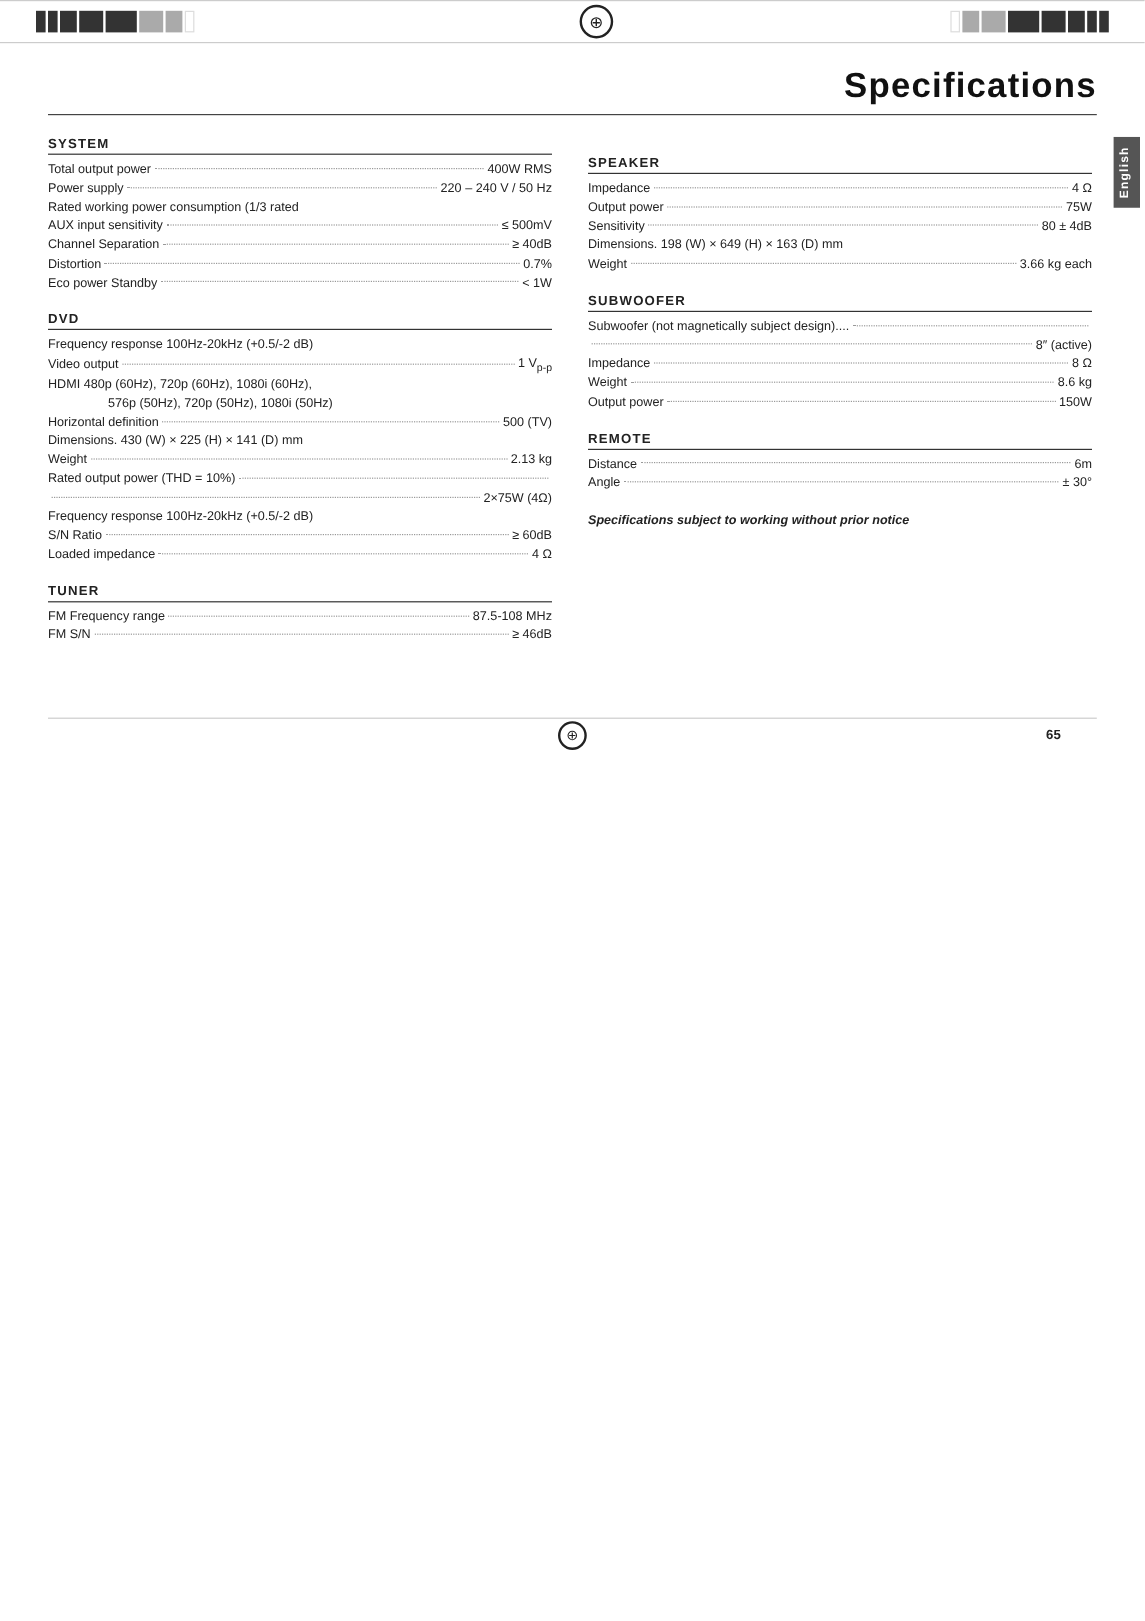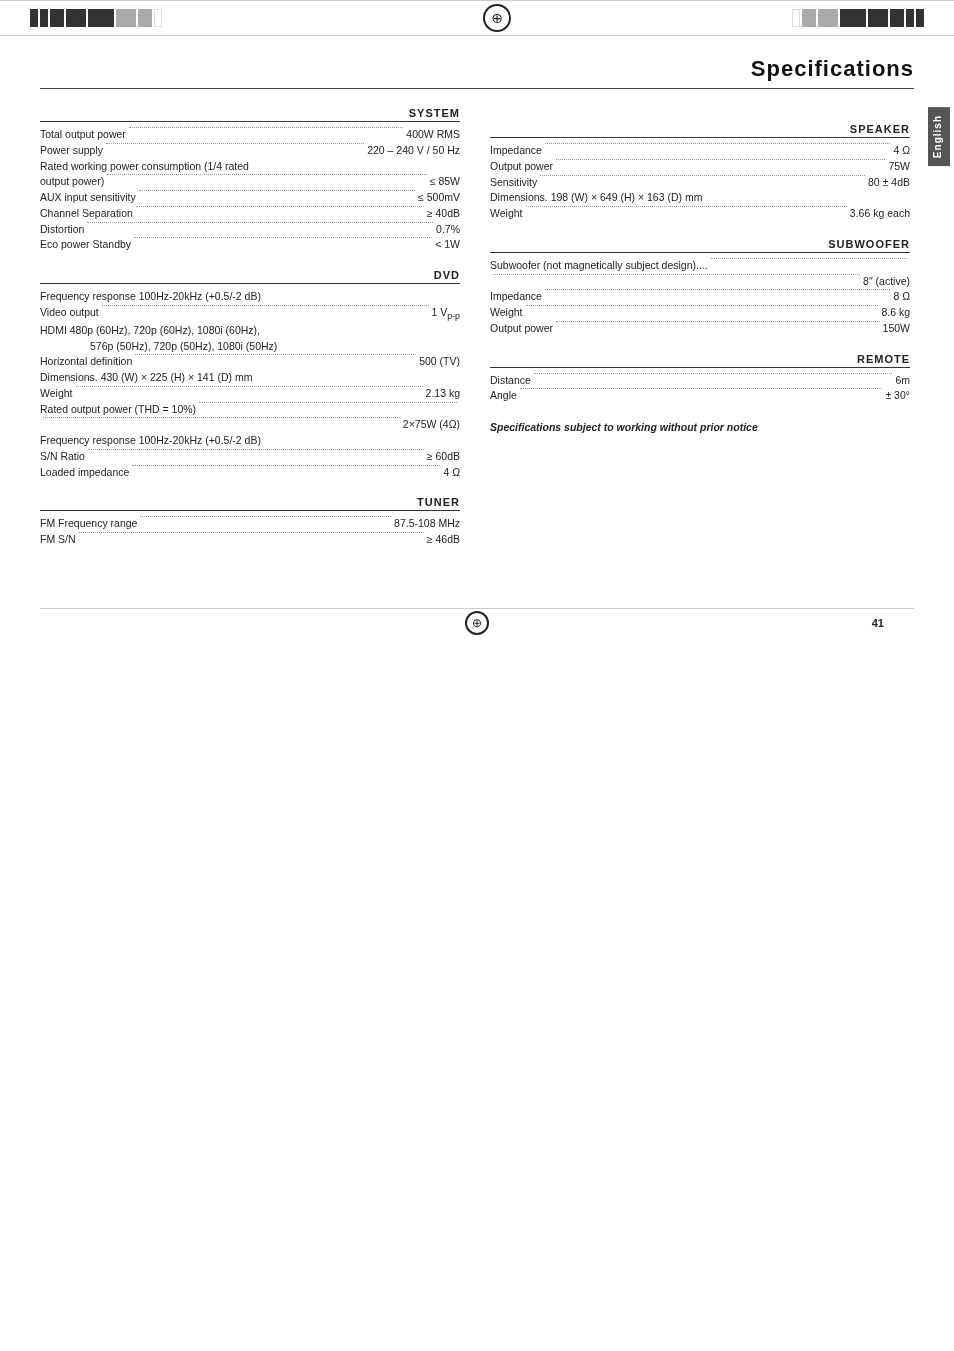--- a/index.html
+++ b/index.html
@@ -36,21 +36,21 @@
 
     
     .page-title-bar {
       display: flex;
       justify-content: flex-end;
       margin-bottom: 18px;
       border-bottom: 1px solid #444;
       padding-bottom: 6px;
     }
     .page-title {
-      font-size: 22px;
+      font-size: 29px;
       font-weight: bold;
       color: #111;
       letter-spacing: 1px;
     }
 
     
     .main-columns {
       display: flex;
       gap: 30px;
     }
@@ -84,30 +84,29 @@
     
     .section-heading {
       font-size: 11px;
       font-weight: bold;
       text-transform: uppercase;
       letter-spacing: 1px;
       border-bottom: 1.5px solid #333;
       margin-bottom: 5px;
       padding-bottom: 2px;
       margin-top: 16px;
-      text-align: right;
     }
     .section-heading:first-child {
       margin-top: 0;
     }
 
     
     .spec-row {
       display: flex;
-      align-items: flex-start;
+      align-items: center;
       width: 100%;
       font-size: 10.5px;
       line-height: 1.5;
     }
     .spec-row .label {
       white-space: nowrap;
       flex-shrink: 0;
     }
     .spec-row .dots {
       flex: 1;
@@ -224,26 +223,21 @@
           <span class="label">Total output power</span>
           <span class="dots"></span>
           <span class="value">400W RMS</span>
         </div>
         <div class="spec-row">
           <span class="label">Power supply</span>
           <span class="dots"></span>
           <span class="value">220 – 240 V / 50 Hz</span>
         </div>
         <div class="spec-row">
-          <span class="label">Rated working power consumption (1/4 rated</span>
-        </div>
-        <div class="spec-row">
-          <span class="label">output power)</span>
-          <span class="dots"></span>
-          <span class="value">≤ 85W</span>
+          <span class="label">Rated working power consumption (1/3 rated</span>
         </div>
         <div class="spec-row">
           <span class="label">AUX input sensitivity</span>
           <span class="dots"></span>
           <span class="value">≤ 500mV</span>
         </div>
         <div class="spec-row">
           <span class="label">Channel Separation</span>
           <span class="dots"></span>
           <span class="value">≥ 40dB</span>
@@ -407,16 +401,16 @@
       <div class="notice-text">
         <span>Specifications subject to working without prior notice</span>
       </div>
 
     </div>
   </div>
 
   <div class="footer-outer">
     <div style="width:60px;"></div>
     <div class="footer-compass">⊕</div>
-    <div class="page-number">41</div>
+    <div class="page-number">65</div>
   </div>
 
 </div>
 
 </body></html>

